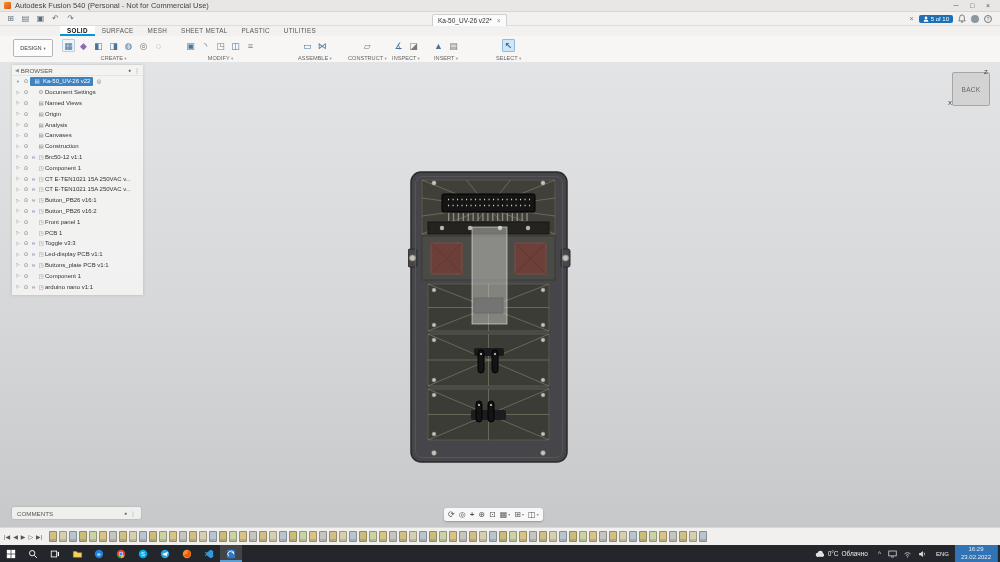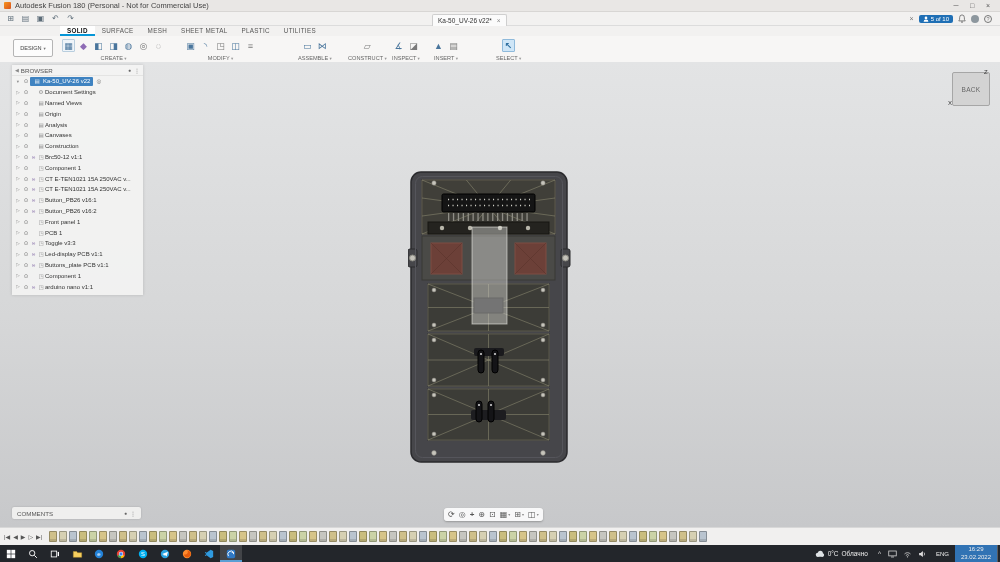--- a/index.html
+++ b/index.html
@@ -112,21 +112,21 @@
   .clock{font-size:6px;line-height:1.25;text-align:center;padding:1px 6px;background:#3173b4;height:100%;display:flex;flex-direction:column;justify-content:center}
   .showdesk{width:3px;height:100%;border-left:1px solid rgba(255,255,255,.25)}
 </style>
 </head>
 <body>
 
 <div class="app">
 
   <div class="titlebar">
     <span class="app-logo"></span>
-    <span>Autodesk Fusion 180 (Personal - Not for Commercial Use)</span>
+    <span>Autodesk Fusion 540 (Personal - Not for Commercial Use)</span>
     <span class="win-ctrls">
       <span>─</span>
       <span>□</span>
       <span>×</span>
     </span>
   </div>
 
   <div class="quickbar">
     <span class="qicon grid"></span>
     <span class="qicon file"></span>

